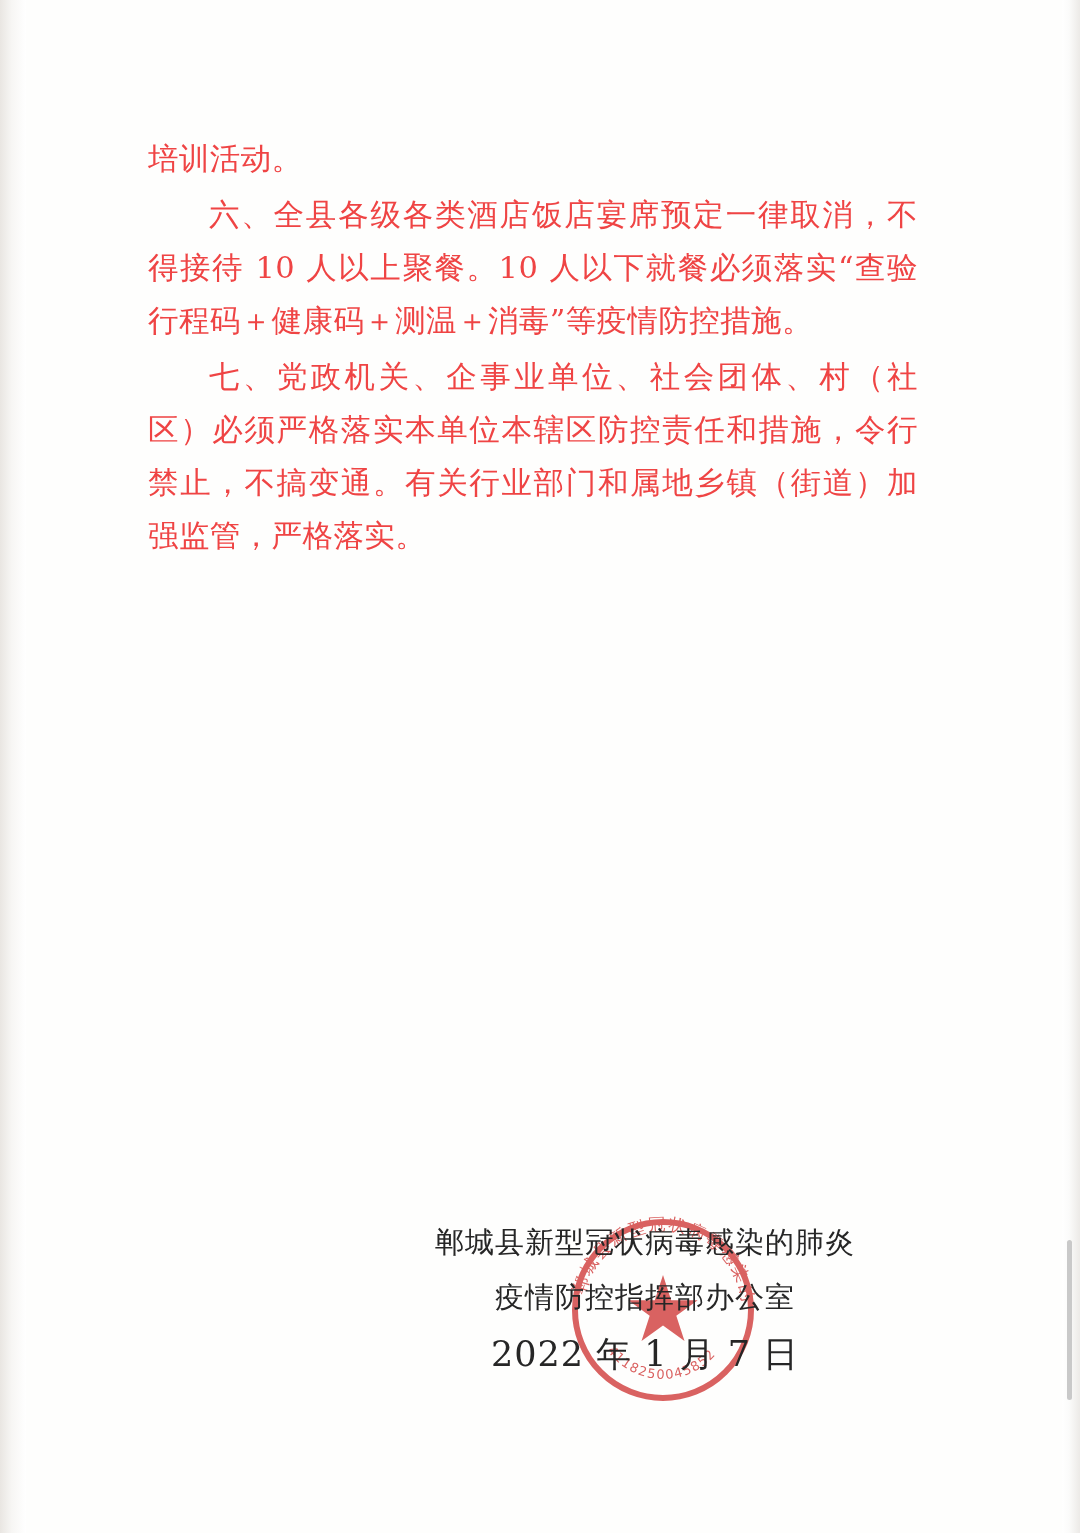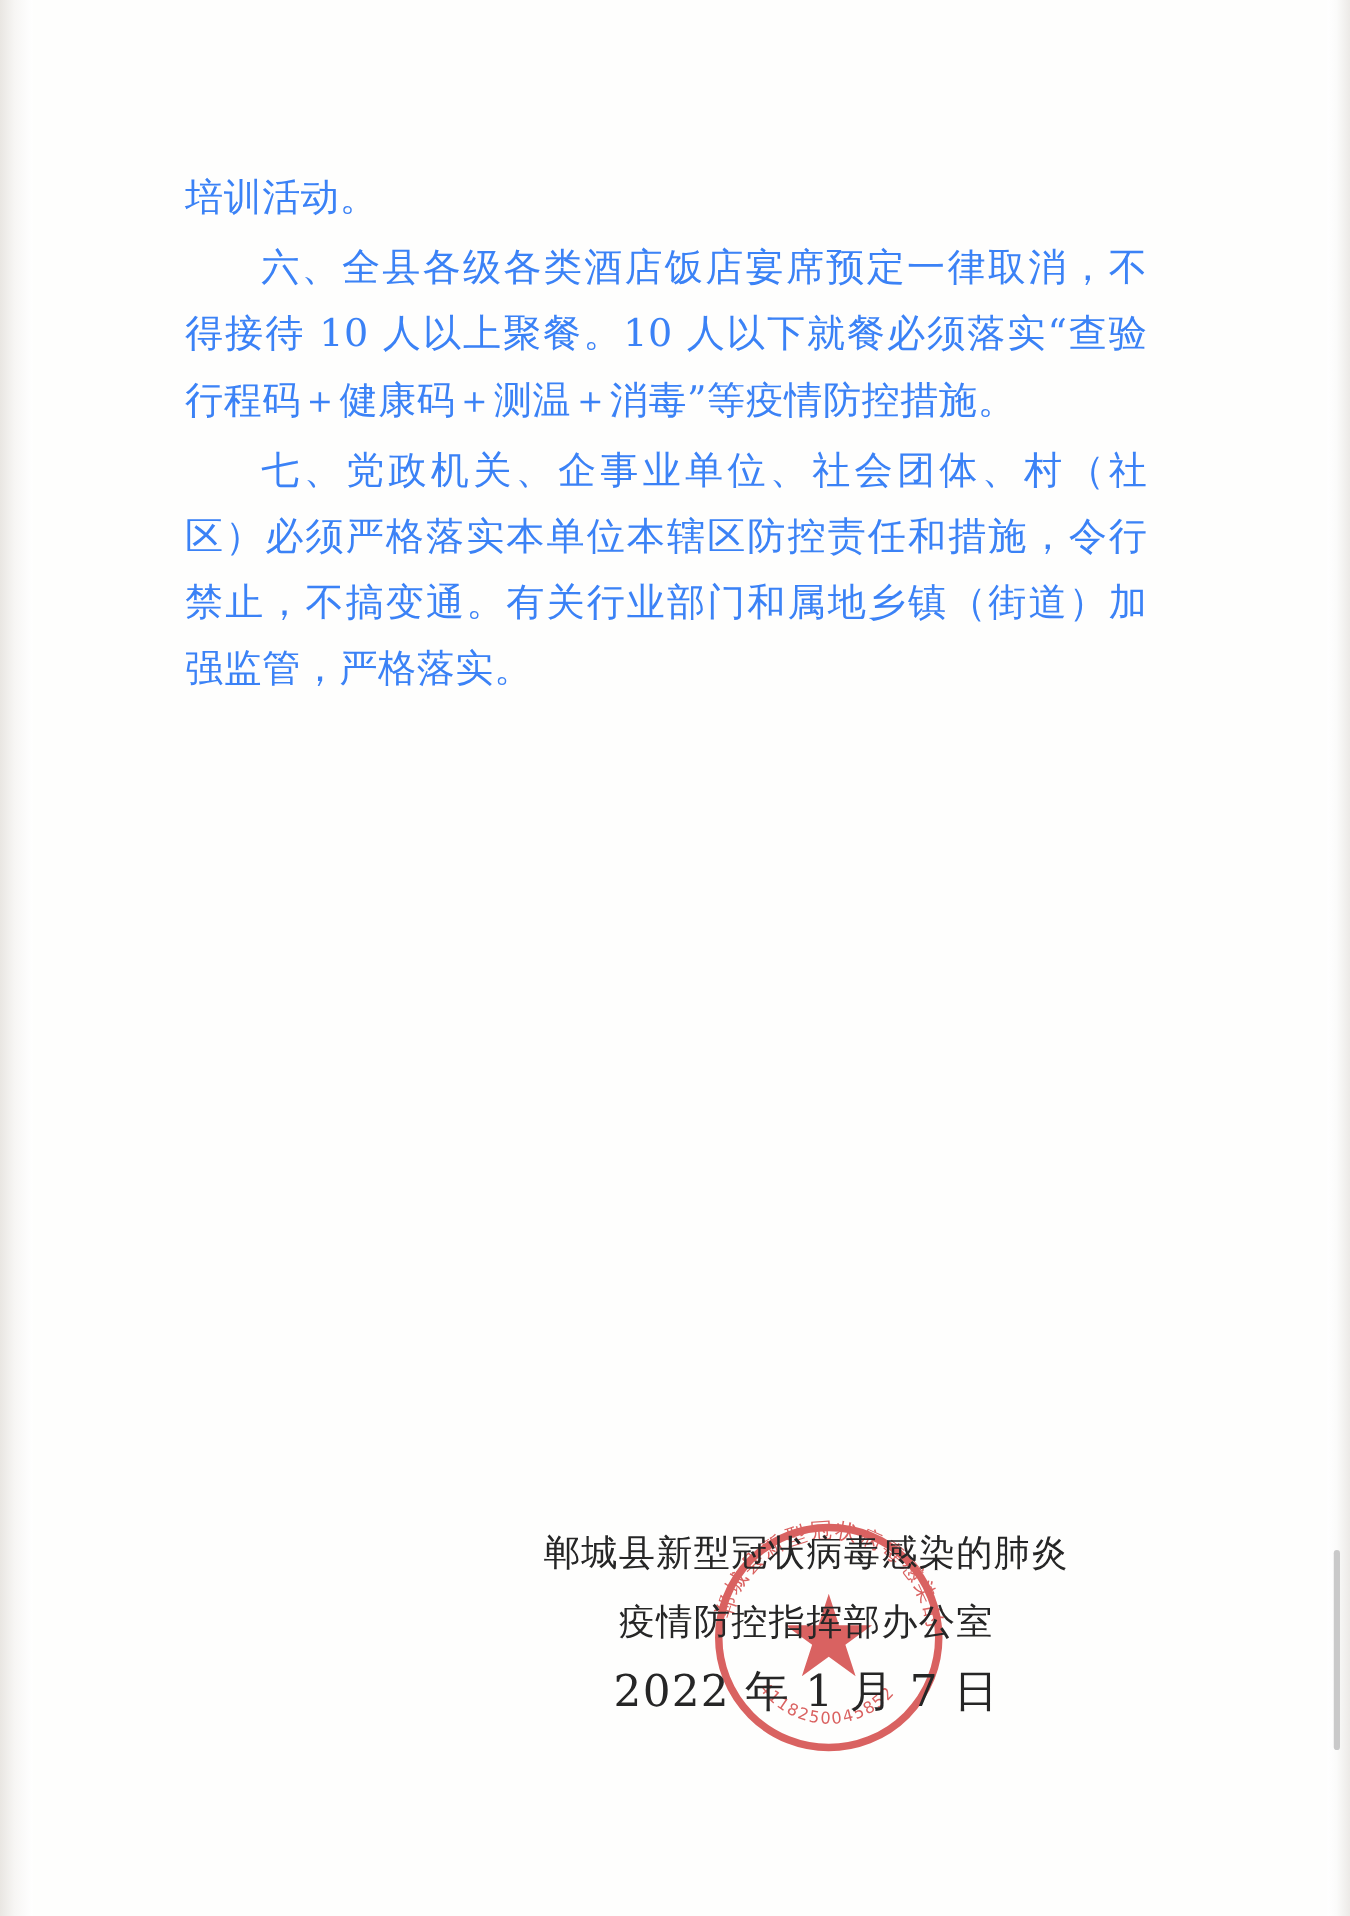--- a/index.html
+++ b/index.html
@@ -47,21 +47,21 @@
     width: 770px;
   }
 
   p.para {
     margin: 0 0 3px 0;
     font-size: 30.5px;
     line-height: 53px;
     text-align: justify;
     text-justify: inter-ideograph;
     letter-spacing: 0.4px;
-    color: #3b82f6;
+    color: #ef4444;
   }
   p.indent {
     text-indent: 2em;
   }
 
   
   .signature {
     position: absolute;
     right: 155px;
     top: 1215px;

